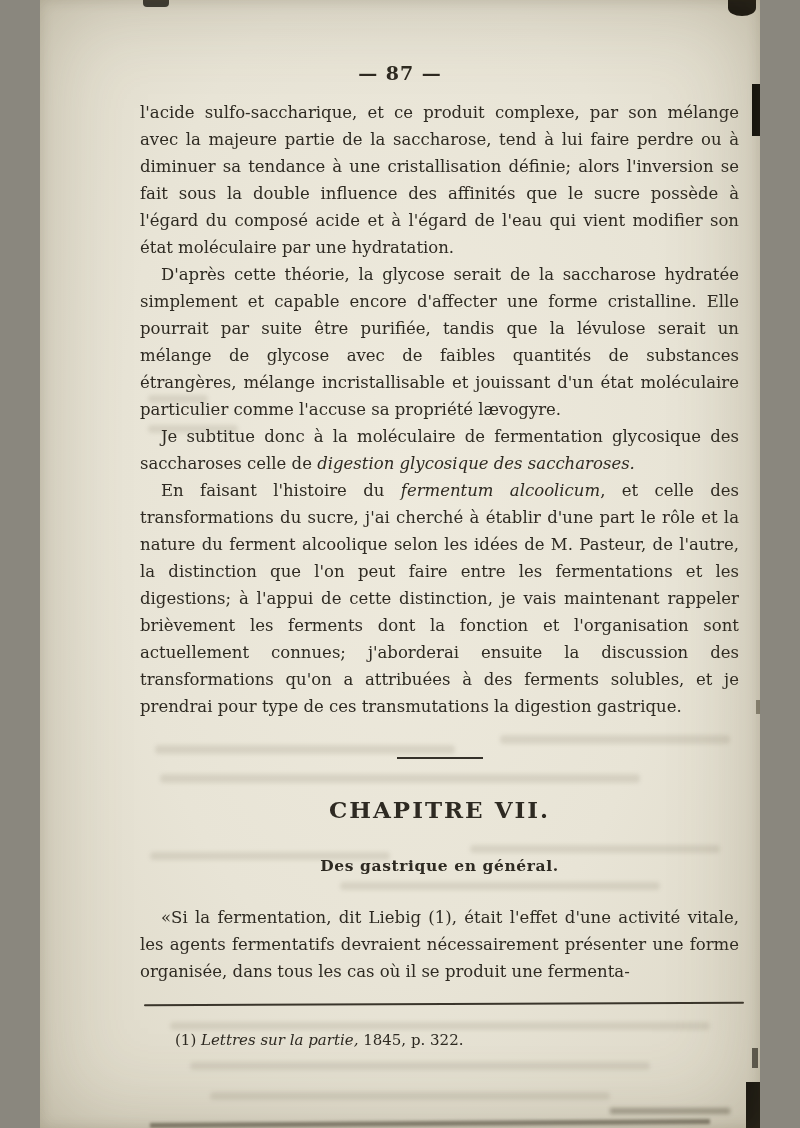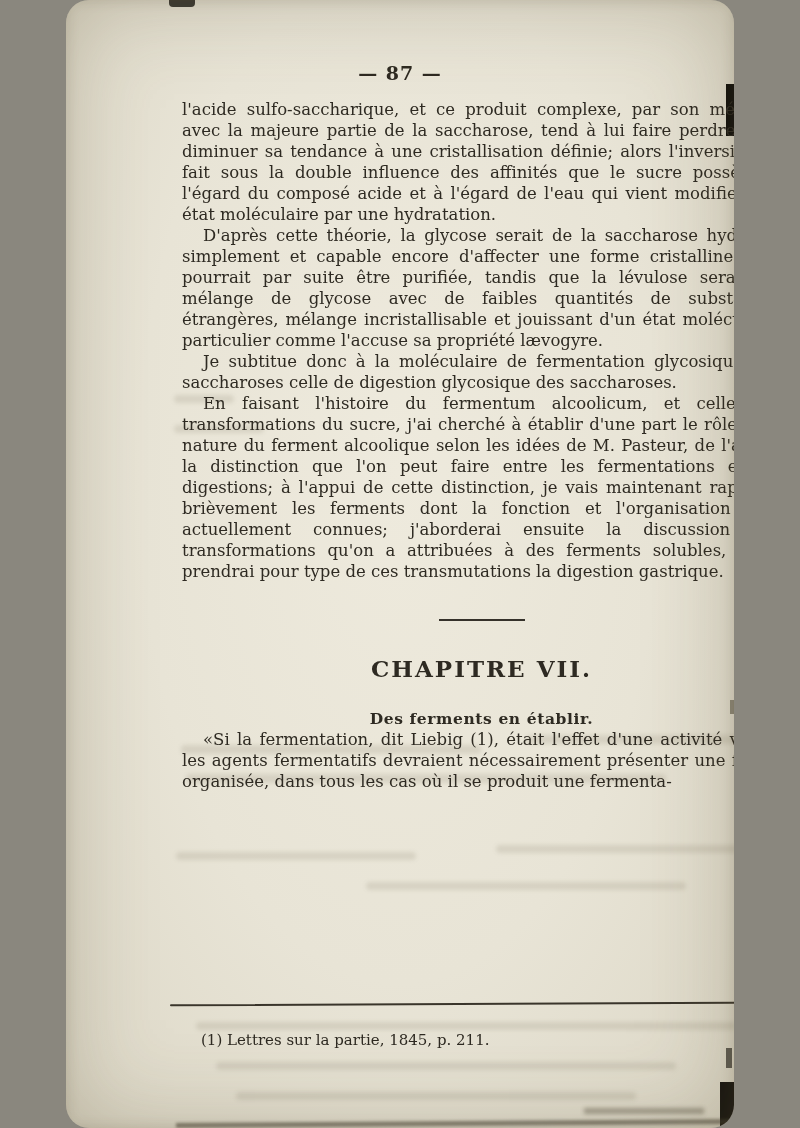--- a/index.html
+++ b/index.html
@@ -1,52 +1,51 @@
 <!DOCTYPE html>
 <html lang="fr"><head>
 <meta charset="utf-8">
 <style>
   html, body { margin: 0; padding: 0; background: #8a877e; }
   .page {
     position: relative;
-    width: 668px;
+    width: 720px;
     height: 1128px;
     margin: 0 auto;
     overflow: hidden;
     background: #e9e5d8;
     background-image: radial-gradient(ellipse at 50% 42%, #eeeadd 0%, #e8e4d6 55%, #dcd7c6 100%);
     font-family: "DejaVu Serif", "Liberation Serif", serif;
     color: #2e2a22;
-    border-radius: 23px;
   }
   .page::after {
     content: "";
     position: absolute; inset: 0;
     box-shadow: inset 0 0 90px rgba(92, 82, 55, 0.28), inset 0 0 14px rgba(70, 60, 35, 0.18);
     pointer-events: none;
   }
   .page-number {
     position: absolute;
     top: 62px; left: 0; right: 0;
     text-align: center;
     font-size: 19px;
     font-weight: 700;
     letter-spacing: 1px;
   }
   .text-block {
     position: absolute;
-    top: 99px; left: 116px;
+    top: 99px; left: 100px;
     width: 599px;
     font-size: 16.5px;
-    line-height: 21px;
+    line-height: 27px;
     text-align: justify;
   }
   .para { margin: 0; text-indent: 21px; }
   .para.first { text-indent: 0; }
-  .italic { }
+  .italic { font-style: italic; }
   .separator {
     width: 86px; height: 2px;
     background: #35312a;
     margin: 37px auto 0 auto;
   }
   .chapter {
     margin: 37px 0 6px 0;
     text-align: center;
     text-indent: 0;
     font-size: 23px;
@@ -54,21 +53,21 @@
     letter-spacing: 2px;
   }
   .section {
     margin: 29px 0 0 0;
     text-align: center;
     text-indent: 0;
     font-size: 15.5px;
     font-weight: 700;
     letter-spacing: 0.6px;
   }
-  .quote { }
+  .quote { margin-top: 25px; }
   .footnote-area {
     position: absolute;
     left: 104px; top: 1003px;
     width: 600px;
   }
   .footnote-rule {
     width: 100%; height: 2px;
     background: #3a352b;
     border-radius: 2px;
     transform: rotate(-0.25deg);
@@ -123,24 +122,24 @@
     <p class="para">D'après cette théorie, la glycose serait de la saccharose hydratée simplement et capable encore d'affecter une forme cristalline. Elle pourrait par suite être purifiée, tandis que la lévulose serait un mélange de glycose avec de faibles quantités de substances étrangères, mélange incristallisable et jouissant d'un état moléculaire particulier comme l'accuse sa propriété lævogyre.</p>
 
     <p class="para"><span>Je subtitue donc à la moléculaire de fermentation glycosique des saccharoses celle de </span><span class="italic">digestion glycosique des saccharoses.</span></p>
 
     <p class="para"><span>En faisant l'histoire du </span><span class="italic">fermentum alcoolicum</span><span>, et celle des transformations du sucre, j'ai cherché à établir d'une part le rôle et la nature du ferment alcoolique selon les idées de M. Pasteur, de l'autre, la distinction que l'on peut faire entre les fermentations et les digestions; à l'appui de cette distinction, je vais maintenant rappeler brièvement les ferments dont la fonction et l'organisation sont actuellement connues; j'aborderai ensuite la discussion des transformations qu'on a attribuées à des ferments solubles, et je prendrai pour type de ces transmutations la digestion gastrique.</span></p>
 
     <div class="separator"></div>
 
     <h2 class="chapter">CHAPITRE VII.</h2>
 
-    <h3 class="section">Des ferments en établir.</h3>
+    <h3 class="section">Des gastrique en général.</h3>
 
     <p class="para quote">«Si la fermentation, dit Liebig (1), était l'effet d'une activité vitale, les agents fermentatifs devraient nécessairement présenter une forme organisée, dans tous les cas où il se produit une fermenta-</p>
 
   </div>
 
   <div class="footnote-area">
     <div class="footnote-rule"></div>
-    <p class="footnote"><span>(1) </span><span class="italic">Lettres sur la partie,</span><span> 1845, p. 211.</span></p>
+    <p class="footnote"><span>(1) </span><span class="italic">Lettres sur la partie,</span><span> 1845, p. 322.</span></p>
   </div>
 
 </div>
 
 </body></html>

